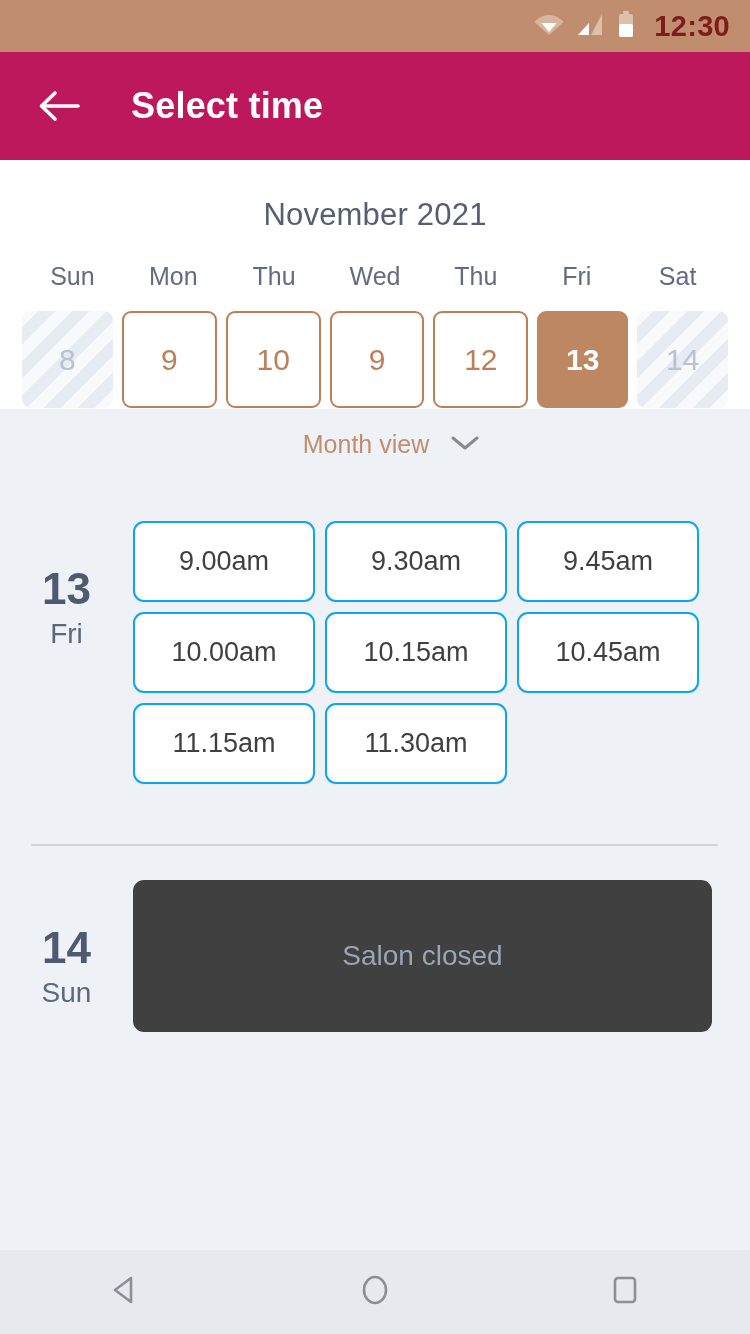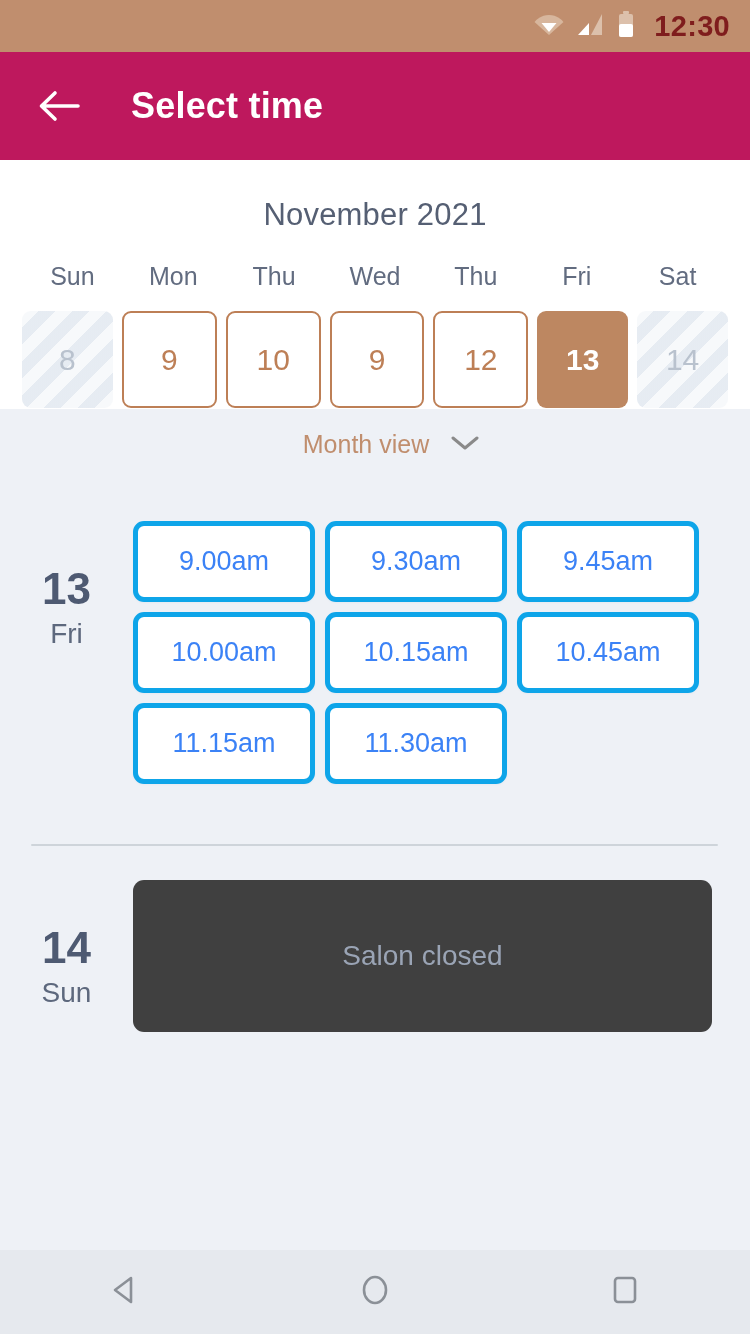--- a/index.html
+++ b/index.html
@@ -98,23 +98,23 @@
     display:block;
   }
   .day-label .dow{
     color:#5d687d; font-size:28px; display:block; margin-top:6px;
   }
   .slots{
     flex:1; display:flex; flex-wrap:wrap; gap:10px 10px; padding-right:28px;
   }
   .slot{
     width:182px; height:81px; background:#ffffff;
-    border:5px solid #0ea5e9; border-radius:11px;
-    display:flex; align-items:center; justify-content:center;
-    color:#3b82f6; font-size:27px; cursor:pointer;
+    border:2px solid #0ea5e9; border-radius:11px;
+    display:flex; align-items:center; justify-content:center;
+    color:#404040; font-size:27px; cursor:pointer;
     box-shadow:0 1px 2px rgba(110,125,150,0.05);
   }
   .divider{
     height:2px; background:#ced4da; margin:60px 32px 0 31px; border-radius:1px;
   }
   .closed-section{ display:flex; padding-top:34px; }
   .closed-box{
     flex:1; margin-right:38px; height:152px;
     background:#404040; border-radius:11px;
     display:flex; align-items:center; justify-content:center;

